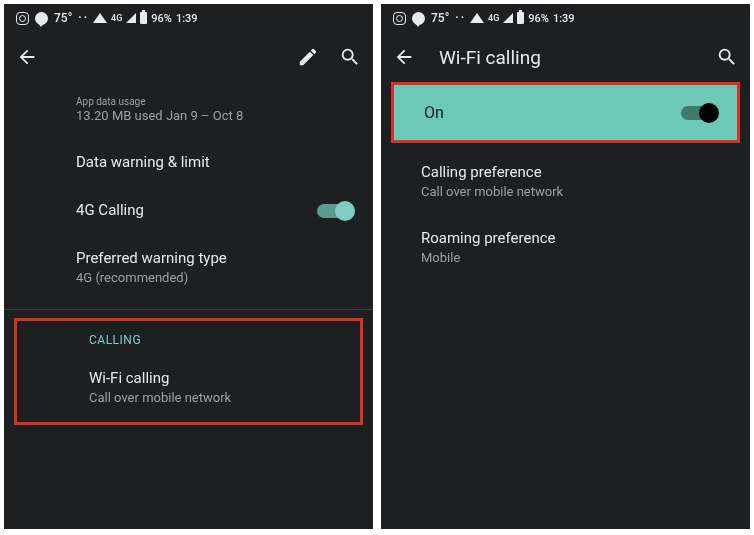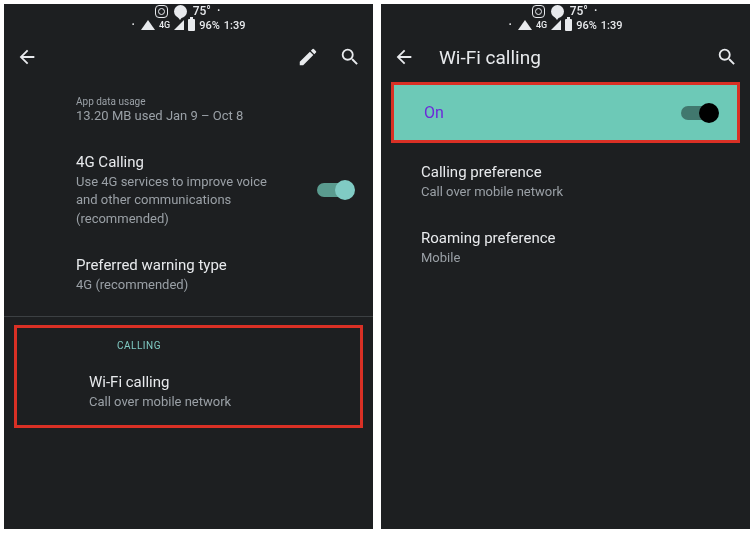--- a/index.html
+++ b/index.html
@@ -19,21 +19,20 @@
       position: relative;
     }
     .statusbar {
       height: 28px;
       display: flex;
       align-items: center;
       justify-content: flex-start;
       padding: 0 12px;
       font-size: 12px;
       font-weight: 500;
-      flex-direction: column;
     }
     .statusbar-left {
       display: flex;
       align-items: center;
       gap: 6px;
     }
     .statusbar-right {
       display: flex;
       align-items: center;
       gap: 4px;
@@ -157,43 +156,43 @@
       top: -3px;
       right: -2px;
     }
     .toggle.on .toggle-thumb { background: #80cbc4; }
     .divider {
       height: 1px;
       background: #3c4043;
       margin: 8px 0;
     }
     .section-header {
-      font-size: 10px;
+      font-size: 12px;
       color: #80cbc4;
       letter-spacing: 0.5px;
-      padding: 12px 20px 8px 100px;
+      padding: 12px 20px 8px 72px;
       text-transform: uppercase;
     }
     .highlight-red {
       border: 3px solid #d93025;
       margin: 0 10px;
     }
     .highlight-teal {
       background: #6dc9b7;
       color: #000;
       border: 3px solid #d93025;
       margin: 0 10px 6px 10px;
       padding: 18px 20px 18px 30px;
       display: flex;
       align-items: center;
     }
     .highlight-teal .label {
       flex: 1;
       font-size: 16px;
-      color: #6d28d9;
+      color: #0f172a;
     }
     .highlight-teal .toggle {
       background: rgba(0,0,0,0.4);
     }
     .highlight-teal .toggle-thumb-dark {
       width: 20px; height: 20px;
       background: #000;
       border-radius: 50%;
       position: absolute;
       top: -3px;
@@ -244,25 +243,27 @@
         </svg>
     </span>
   </div>
 
   <div class="content">
     <div class="setting-item">
       <div class="faded-title">App data usage</div>
       <div class="setting-subtitle">13.20 MB used Jan 9 – Oct 8</div>
     </div>
 
+    <div class="setting-item">
+      <div class="setting-title">Data warning &amp; limit</div>
+    </div>
 
     <div class="setting-item with-toggle">
       <div class="setting-text">
         <div class="setting-title">4G Calling</div>
-        <div class="setting-subtitle">Use 4G services to improve voice and other communications (recommended)</div>
       </div>
       <div class="toggle on">
         <div class="toggle-thumb"></div>
       </div>
     </div>
 
     <div class="setting-item">
       <div class="setting-title">Preferred warning type</div>
       <div class="setting-subtitle">4G (recommended)</div>
     </div>

